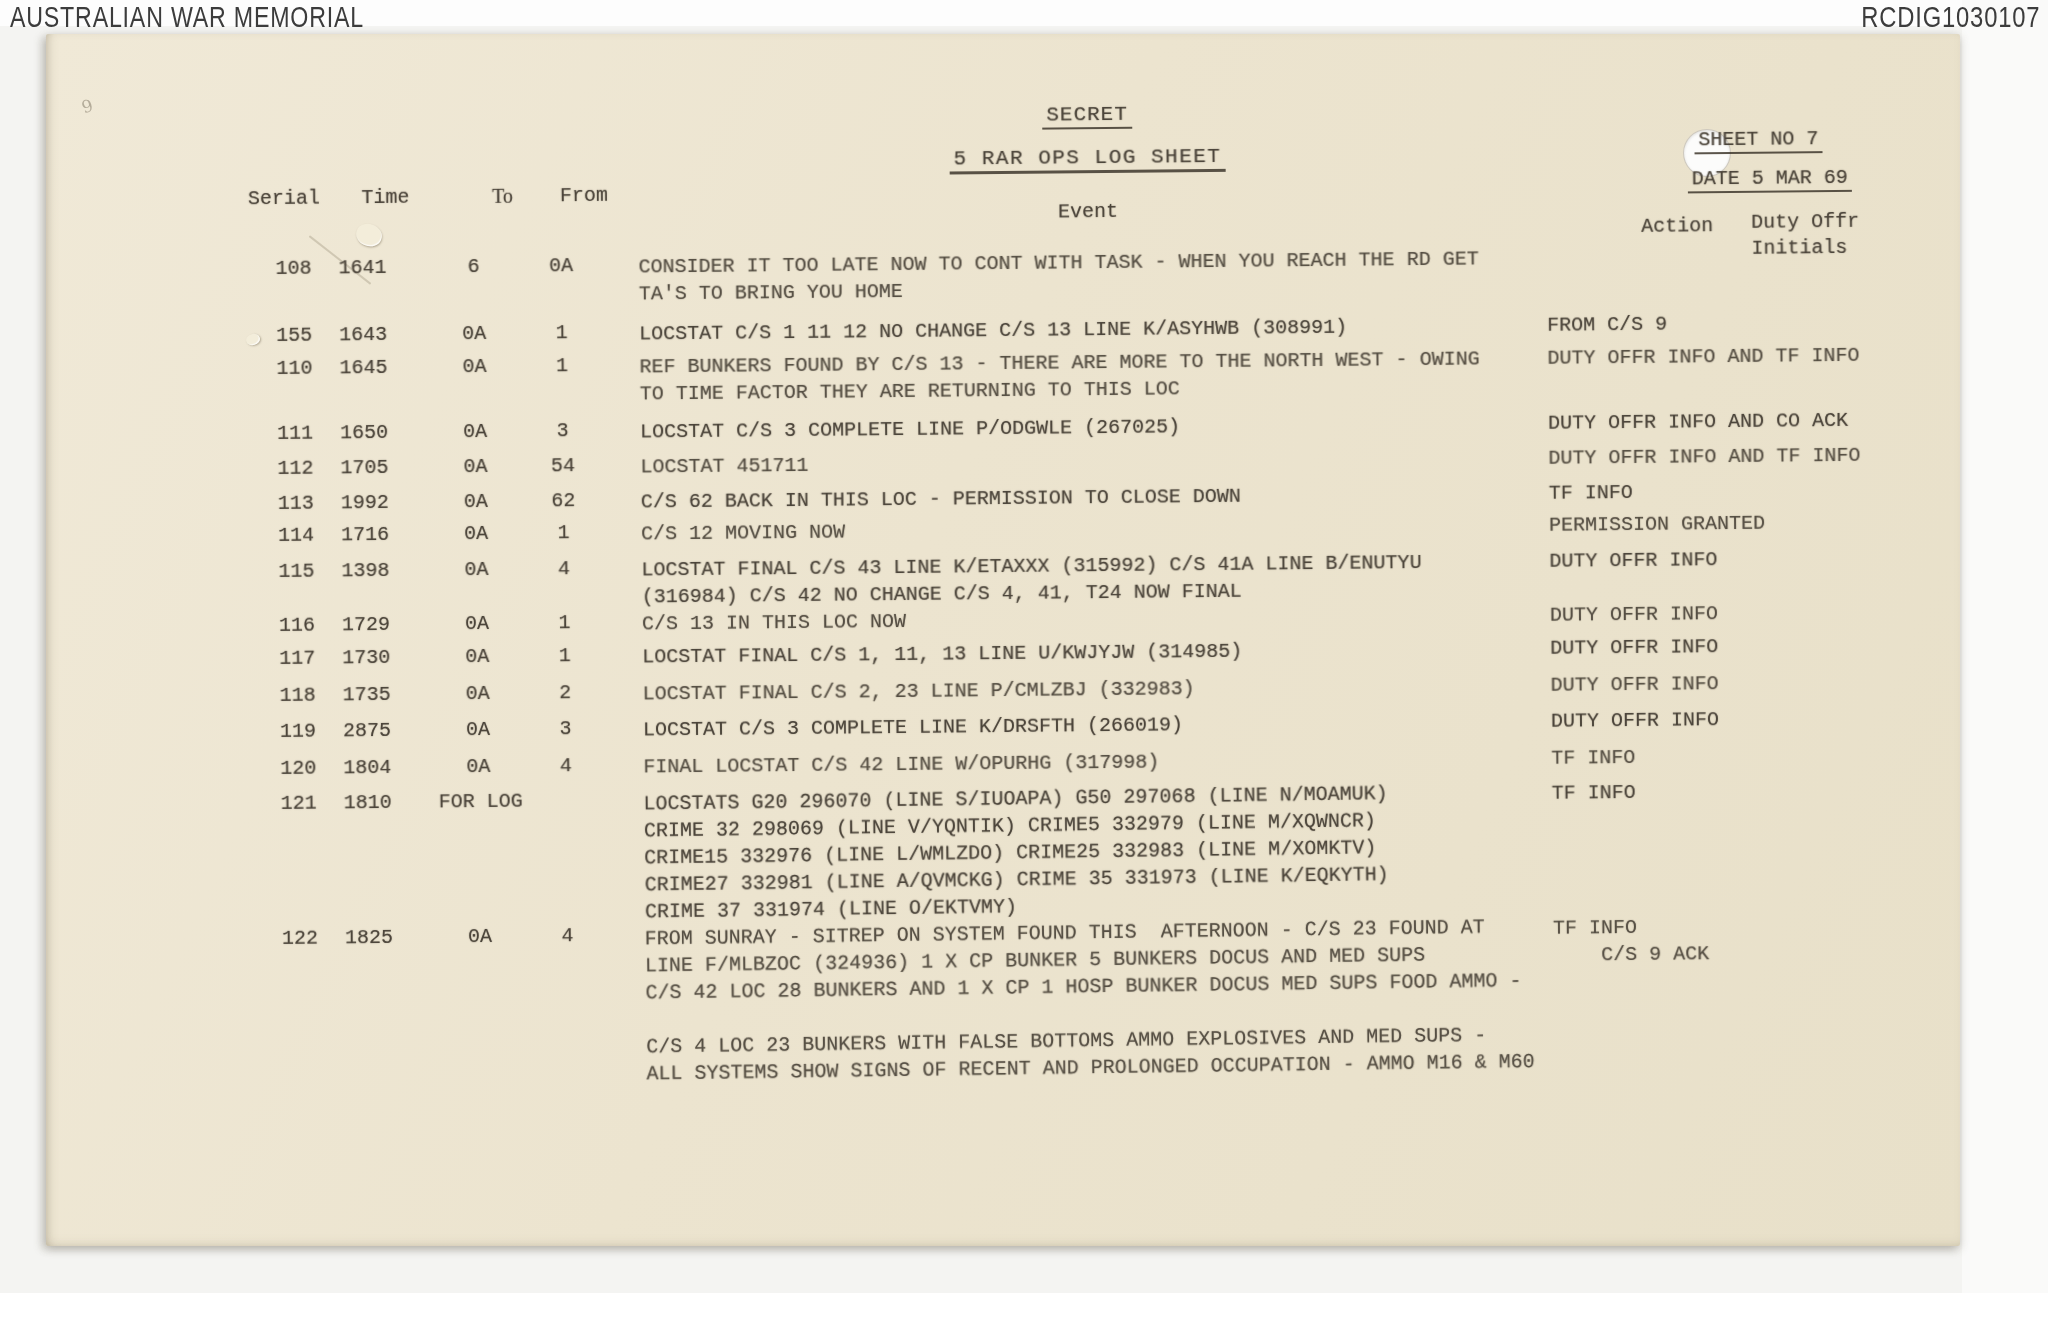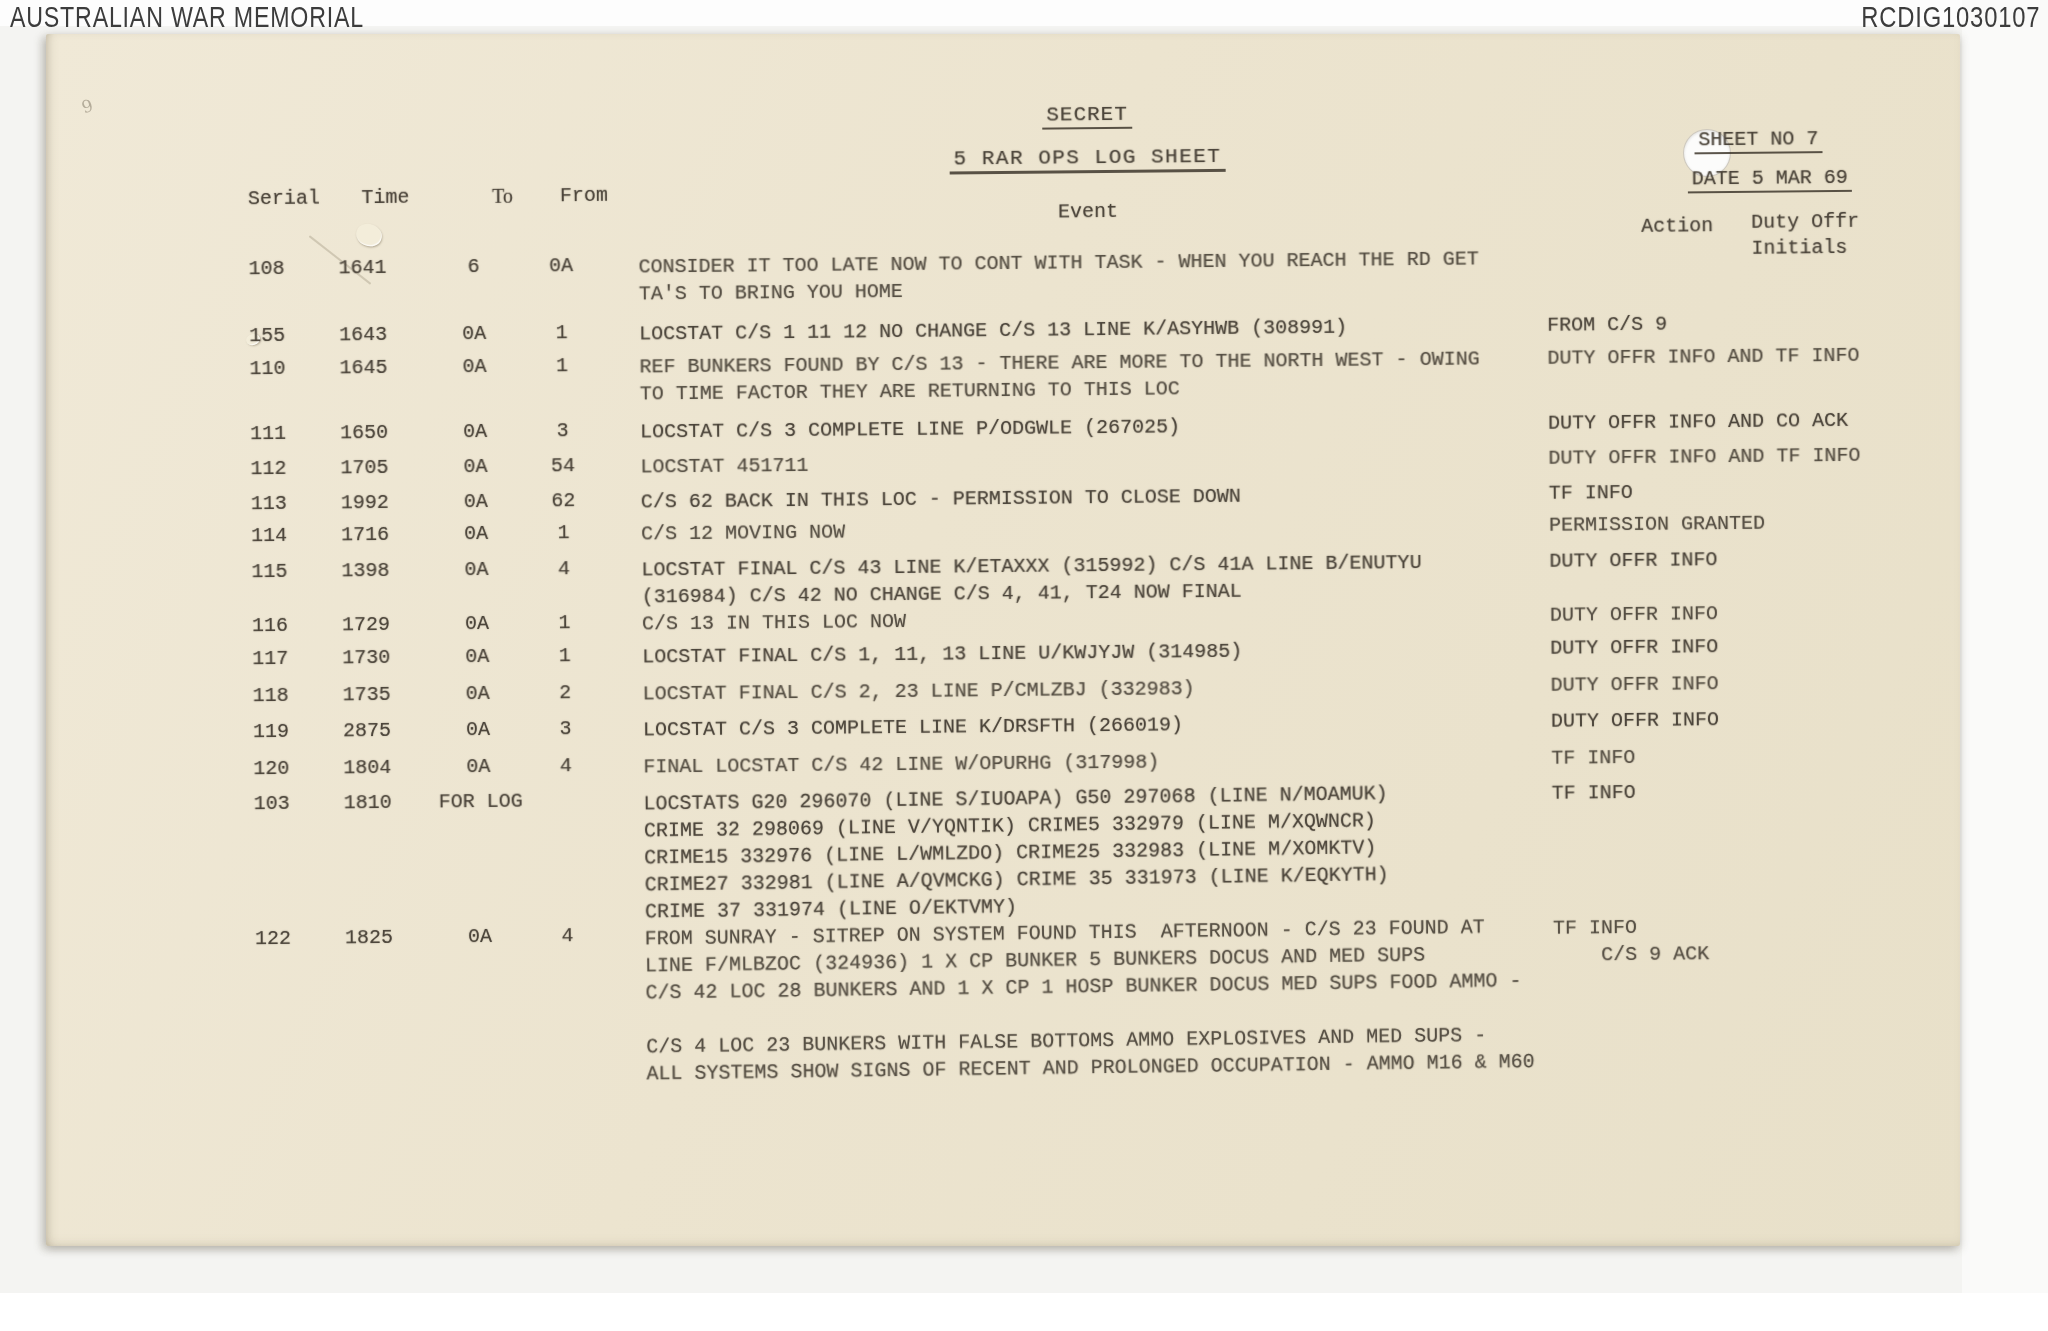--- a/index.html
+++ b/index.html
@@ -69,21 +69,21 @@
   .log-row:nth-of-type(4){margin-top:11px;}
   .log-row:nth-of-type(7){margin-top:5px;}
   .log-row:nth-of-type(8){margin-top:9px;}
   .log-row:nth-of-type(9){margin-top:0;}
   .log-row:nth-of-type(10){margin-top:6px;}
   .log-row:nth-of-type(11){margin-top:10px;}
   .log-row:nth-of-type(12){margin-top:9px;}
   .log-row:nth-of-type(13){margin-top:10px;}
   .log-row:nth-of-type(15){margin-top:0;}
   .cell{white-space:pre;}
-  .c-serial{width:90px;flex:none;}
+  .c-serial{width:90px;text-align:center;flex:none;}
   .c-time{width:95px;text-align:left;flex:none;}
   .c-to{width:80px;text-align:center;flex:none;}
   .c-from{width:95px;text-align:center;flex:none;}
   .c-event{width:900px;margin-left:30px;flex:none;}
   .c-action{width:400px;margin-left:8px;flex:none;}
   .t-line{min-height:27px;line-height:27px;white-space:pre;}
   .log-row:nth-of-type(odd) .t-line{opacity:.93;}
   .log-row:nth-of-type(14) .c-event,.log-row:nth-of-type(15) .c-event{transform:rotate(-0.25deg);}
 
   
@@ -241,21 +241,21 @@
   <div class="log-row">
     <div class="cell c-serial">120</div>
     <div class="cell c-time">1804</div>
     <div class="cell c-to">0A</div>
     <div class="cell c-from">4</div>
     <div class="cell c-event"><div class="t-line">FINAL LOCSTAT C/S 42 LINE W/OPURHG (317998)</div></div>
     <div class="cell c-action"><div class="t-line">TF INFO</div></div>
   </div>
 
   <div class="log-row">
-    <div class="cell c-serial">103</div>
+    <div class="cell c-serial">121</div>
     <div class="cell c-time">1810</div>
     <div class="cell c-to">FOR LOG</div>
     <div class="cell c-from"></div>
     <div class="cell c-event"><div class="t-line">LOCSTATS G20 296070 (LINE S/IUOAPA) G50 297068 (LINE N/MOAMUK)</div><div class="t-line">CRIME 32 298069 (LINE V/YQNTIK) CRIME5 332979 (LINE M/XQWNCR)</div><div class="t-line">CRIME15 332976 (LINE L/WMLZDO) CRIME25 332983 (LINE M/XOMKTV)</div><div class="t-line">CRIME27 332981 (LINE A/QVMCKG) CRIME 35 331973 (LINE K/EQKYTH)</div><div class="t-line">CRIME 37 331974 (LINE O/EKTVMY)</div></div>
     <div class="cell c-action"><div class="t-line">TF INFO</div></div>
   </div>
 
   <div class="log-row">
     <div class="cell c-serial">122</div>
     <div class="cell c-time">1825</div>

